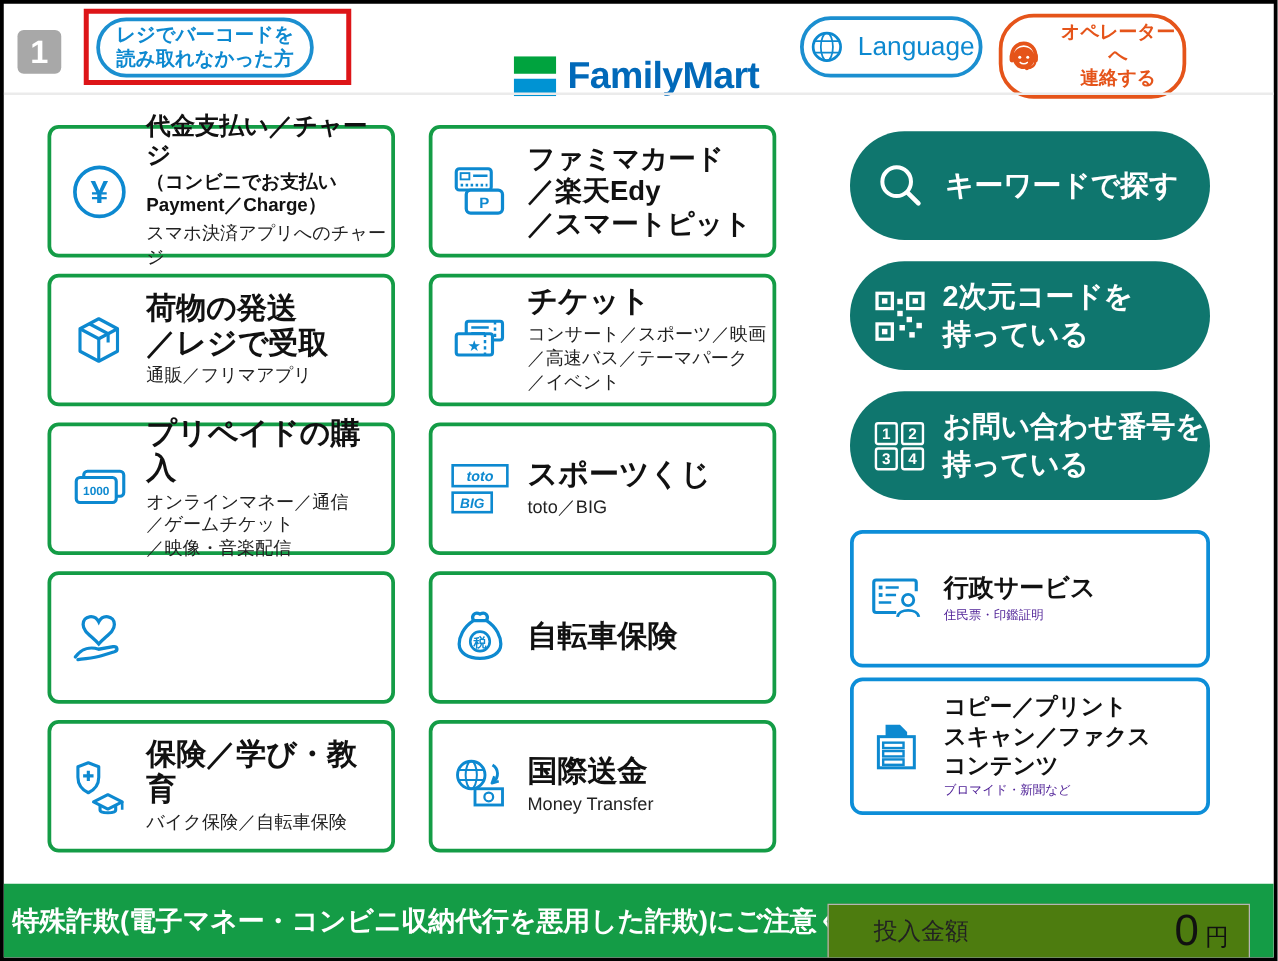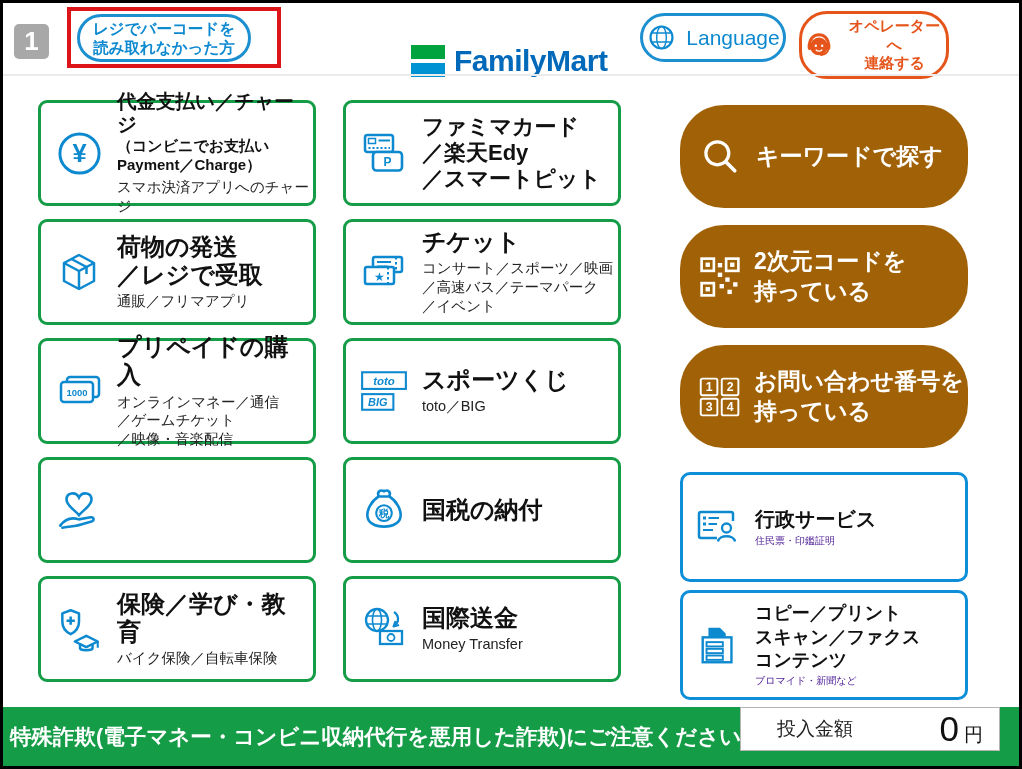--- a/index.html
+++ b/index.html
@@ -36,36 +36,36 @@
   .cat-icon{width:76px;flex:0 0 76px;display:flex;align-items:center;justify-content:center;}
   .cat-txt{display:flex;flex-direction:column;justify-content:center;padding-right:4px;}
   .cat-title{font-size:24px;font-weight:bold;line-height:1.18;color:#111;}
   .t22{font-size:22px;}
   .t19{font-size:19.5px;}
   .cat-sub-bold{font-size:15px;font-weight:bold;line-height:1.25;margin-top:1px;color:#111;}
   .cat-sub{font-size:14.5px;font-weight:normal;line-height:1.3;margin-top:3px;color:#222;}
 
   
   .col3{position:absolute;left:677px;top:102px;width:288px;}
-  .pill{height:103px;margin-bottom:17px;border-radius:44px;background:#a16207;display:flex;
+  .pill{height:87px;margin-bottom:17px;border-radius:44px;background:#0f766e;display:flex;
     align-items:center;padding-left:19px;box-sizing:border-box;gap:13px;}
   .pill-label{color:#fff;font-size:23px;font-weight:bold;line-height:1.3;}
   .svc{height:110px;border:3px solid #0d8ed8;border-radius:10px;box-sizing:border-box;background:#fff;
     display:flex;align-items:center;margin-bottom:8px;}
   .svc-first{margin-top:24px;}
   .svc-icon{width:72px;flex:0 0 72px;display:flex;align-items:center;justify-content:center;}
   .svc-title{font-size:20px;font-weight:bold;line-height:1.3;color:#111;}
   .t18{font-size:18px;}
   .svc-sub{font-size:10px;margin-top:3px;color:#4c1d95;line-height:1.25;}
 
   
   .footer{left:0;right:0;bottom:0;height:59px;background:#149c46;}
   .warning{position:absolute;left:7px;top:0;bottom:0;display:flex;align-items:center;
     color:#fff;font-size:21.5px;font-weight:800;}
-  .amount-box{position:absolute;right:19px;top:0;width:260px;height:44px;background:#ffffff;
+  .amount-box{position:absolute;right:19px;top:16px;width:338px;height:44px;background:#4d7c0f;
     border:1px solid #b5b5b5;box-sizing:border-box;display:flex;align-items:center;
     padding:0 16px 0 36px;}
   .amount-label{font-size:19px;color:#222;}
   .amount-val{margin-left:auto;display:flex;align-items:baseline;gap:5px;color:#111;}
   .amount-num{font-size:35px;font-weight:500;}
   .amount-unit{font-size:19px;}
   svg{display:block;}
 </style>
 </head>
 <body>
@@ -251,21 +251,21 @@
     <div class="cat-btn">
       <span class="cat-icon">
         <svg width="50" height="50" viewBox="0 0 48 48">
           <path d="M19 11 C17 7 20 4 24 6 C28 4 31 7 29 11" fill="none" stroke="#0d89d0" stroke-width="2.5"></path>
           <path d="M19 11 H29 C37 16 40 24 40 29 C40 36 33 40 24 40 C15 40 8 36 8 29 C8 24 11 16 19 11 Z" fill="none" stroke="#0d89d0" stroke-width="2.5" stroke-linejoin="round"></path>
           <circle cx="24" cy="27" r="7.5" fill="none" stroke="#0d89d0" stroke-width="2"></circle>
           <text x="24" y="31" font-size="10" font-weight="bold" fill="#0d89d0" text-anchor="middle">税</text>
         </svg>
       </span>
       <span class="cat-txt">
-        <span class="cat-title pre">国税の納付</span>
+        <span class="cat-title pre">自転車保険</span>
       </span>
     </div>
 
     <div class="cat-btn">
       <span class="cat-icon">
         <svg width="50" height="48" viewBox="0 0 48 48">
           <circle cx="17" cy="15" r="11" fill="none" stroke="#0d89d0" stroke-width="2.3"></circle>
           <ellipse cx="17" cy="15" rx="4.5" ry="11" fill="none" stroke="#0d89d0" stroke-width="1.6"></ellipse>
           <path d="M7 11 H27 M7 19 H27" stroke="#0d89d0" stroke-width="1.6"></path>
           <path d="M34 7 C39 10 39.5 17 34.5 20.5" fill="none" stroke="#0d89d0" stroke-width="2.3"></path>

